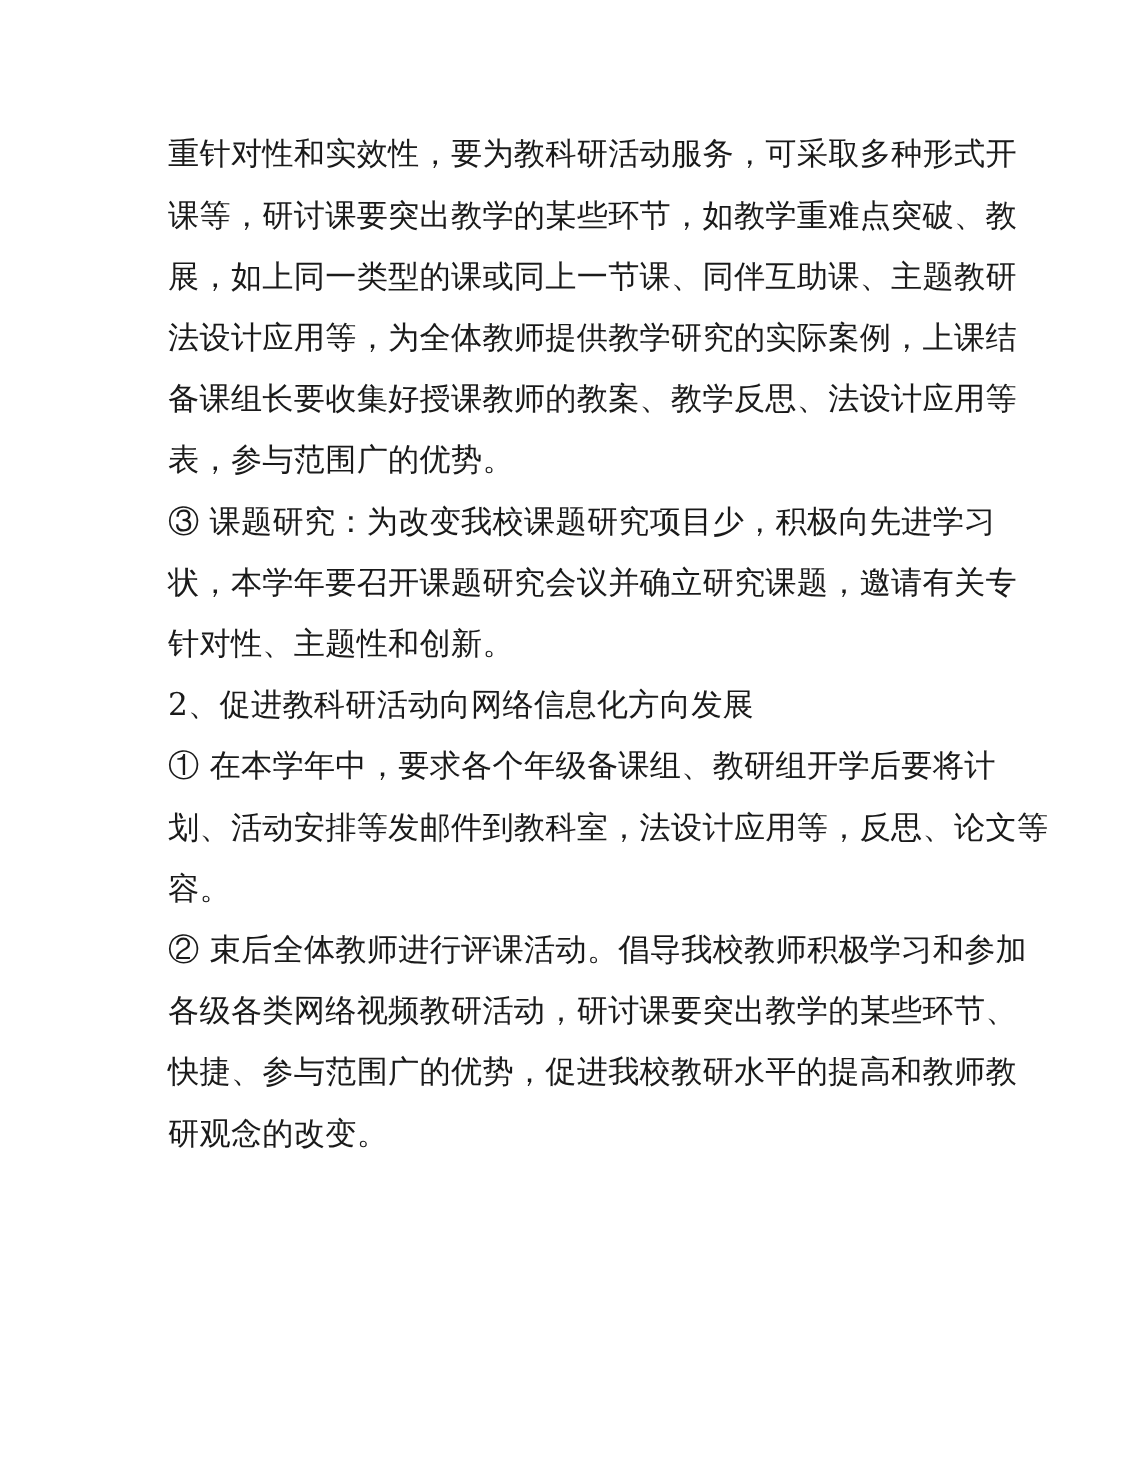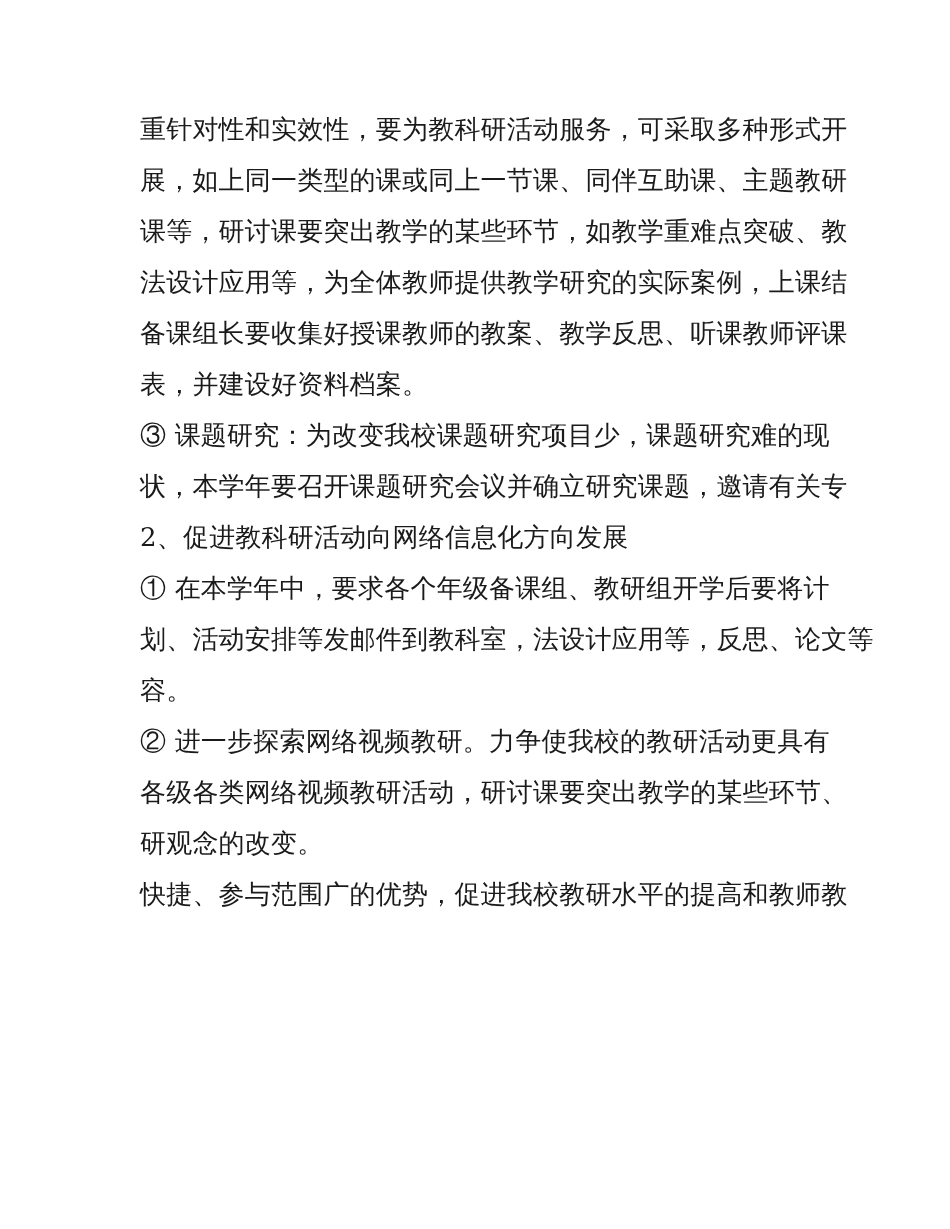--- a/index.html
+++ b/index.html
@@ -20,28 +20,29 @@
     height: 51px;
     letter-spacing: 0.2px;
   }
   .justify { text-align: justify; text-align-last: justify; }
 </style>
 </head>
 <body>
 
 <div class="page">
   <span class="line justify">重针对性和实效性，要为教科研活动服务，可采取多种形式开</span>
+  <span class="line justify">课等，研讨课要突出教学的某些环节，如教学重难点突破、教</span>
   <span class="line justify">展，如上同一类型的课或同上一节课、同伴互助课、主题教研</span>
-  <span class="line justify">课等，研讨课要突出教学的某些环节，如教学重难点突破、教</span>
   <span class="line justify">法设计应用等，为全体教师提供教学研究的实际案例，上课结</span>
-  <span class="line justify">备课组长要收集好授课教师的教案、教学反思、听课教师评课</span>
-  <span class="line">表，并建设好资料档案。</span>
-  <span class="line">③ 课题研究：为改变我校课题研究项目少，课题研究难的现</span>
+  <span class="line justify">备课组长要收集好授课教师的教案、教学反思、法设计应用等</span>
+  <span class="line">表，参与范围广的优势。</span>
+  <span class="line">③ 课题研究：为改变我校课题研究项目少，积极向先进学习</span>
   <span class="line justify">状，本学年要召开课题研究会议并确立研究课题，邀请有关专</span>
+  <span class="line">针对性、主题性和创新。</span>
   <span class="line">2、促进教科研活动向网络信息化方向发展</span>
   <span class="line">① 在本学年中，要求各个年级备课组、教研组开学后要将计</span>
   <span class="line justify">划、活动安排等发邮件到教科室，法设计应用等，反思、论文等</span>
   <span class="line">容。</span>
-  <span class="line">② 进一步探索网络视频教研。力争使我校的教研活动更具有</span>
+  <span class="line">② 束后全体教师进行评课活动。倡导我校教师积极学习和参加</span>
   <span class="line justify">各级各类网络视频教研活动，研讨课要突出教学的某些环节、</span>
+  <span class="line justify">快捷、参与范围广的优势，促进我校教研水平的提高和教师教</span>
   <span class="line">研观念的改变。</span>
-  <span class="line justify">快捷、参与范围广的优势，促进我校教研水平的提高和教师教</span>
 </div>
 
 </body></html>

